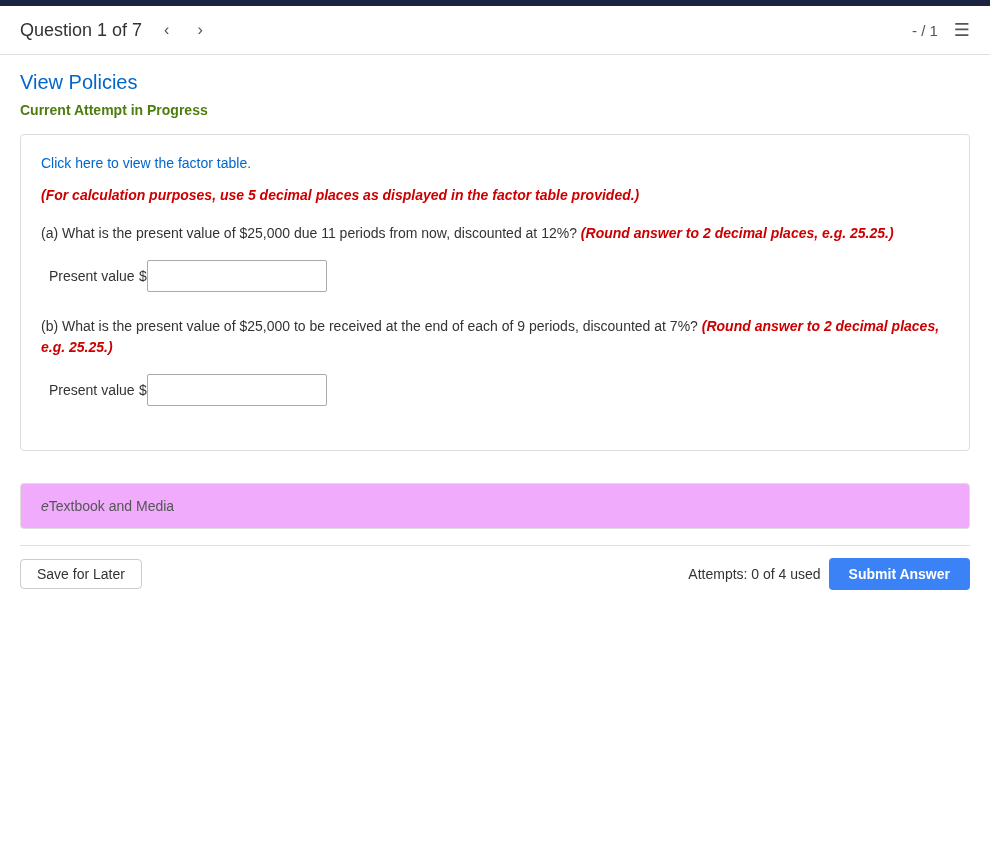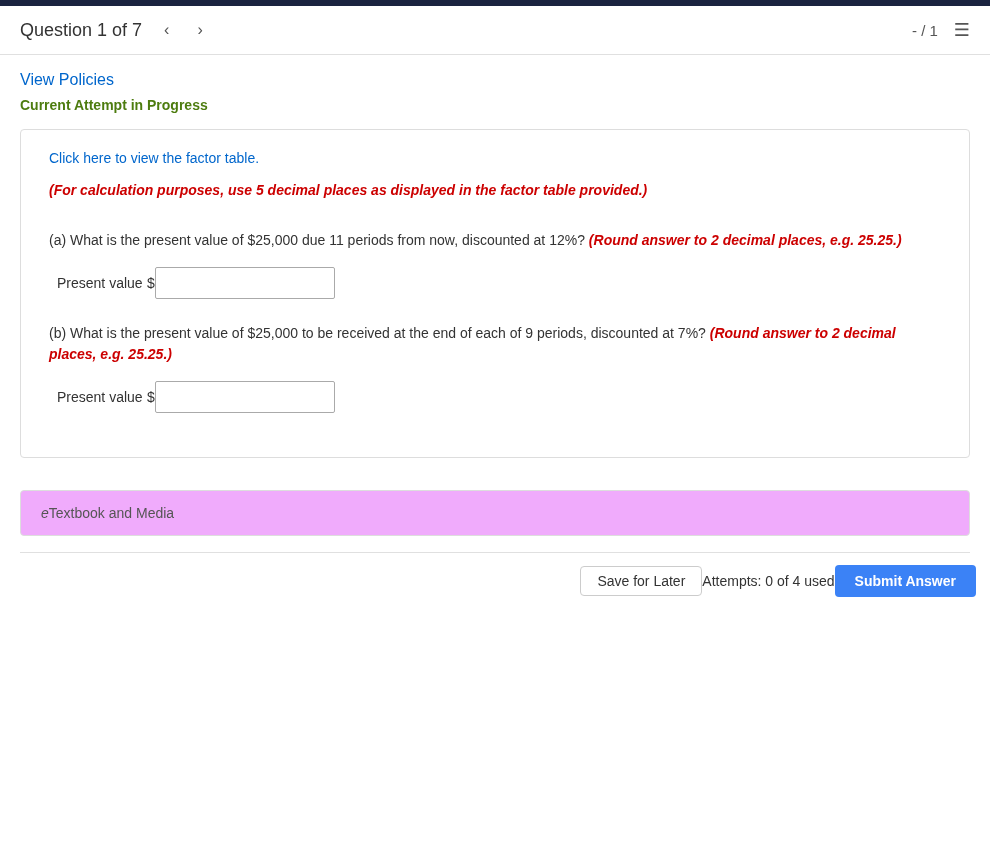--- a/index.html
+++ b/index.html
@@ -67,53 +67,53 @@
       color: #555;
     }
 
     .content-area {
       padding: 16px 20px;
     }
 
     .view-policies-link {
       color: #0066cc;
       text-decoration: none;
-      font-size: 16px;
+      font-size: 20px;
       display: block;
       margin-bottom: 8px;
     }
 
     .current-attempt {
       font-weight: bold;
       font-size: 14px;
       margin-bottom: 16px;
       color: #4d7c0f;
     }
 
     .question-box {
       border: 1px solid #ddd;
       border-radius: 4px;
-      padding: 20px 28px;
+      padding: 20px 20px;
       margin-bottom: 0;
     }
 
     .factor-table-link {
       color: #0066cc;
       text-decoration: none;
       font-size: 14px;
       display: block;
       margin-bottom: 16px;
     }
 
     .instruction-text {
       color: #cc0000;
       font-style: italic;
       font-weight: bold;
       font-size: 14px;
-      margin-bottom: 32px;
+      margin-bottom: 20px;
     }
 
     .question-part {
       margin-bottom: 24px;
     }
 
     .question-text {
       font-size: 14px;
       color: #333;
       margin-bottom: 16px;
@@ -164,38 +164,38 @@
       color: #555;
     }
 
     .etextbook-bar .e-italic {
       font-style: italic;
     }
 
     .footer-bar {
       display: flex;
       align-items: center;
-      justify-content: flex-end;
-      padding: 12px 14px;
+      justify-content: space-between;
+      padding: 12px 20px;
     }
 
     .save-later-btn {
       border: 1px solid #ccc;
       background: #fff;
       color: #333;
       padding: 6px 16px;
       font-size: 14px;
       border-radius: 4px;
       cursor: pointer;
     }
 
     .footer-right {
       display: flex;
       align-items: center;
-      gap: 0;
+      gap: 8px;
     }
 
     .attempts-text {
       font-size: 14px;
       color: #333;
     }
 
     .submit-btn {
       background: #3b82f6;
       color: #fff;

